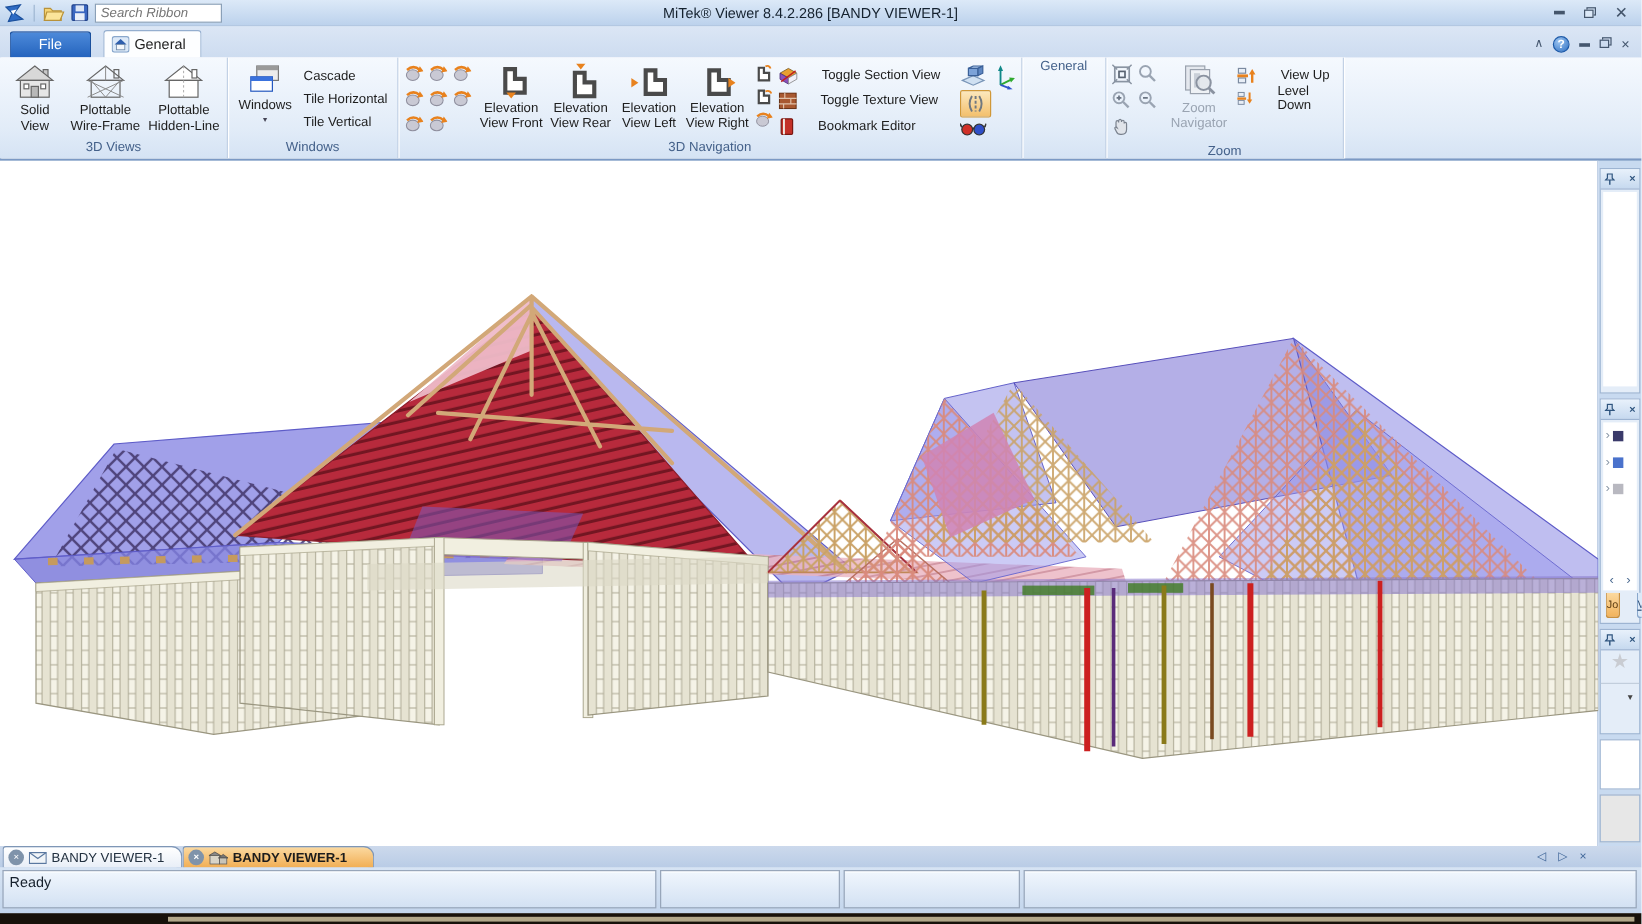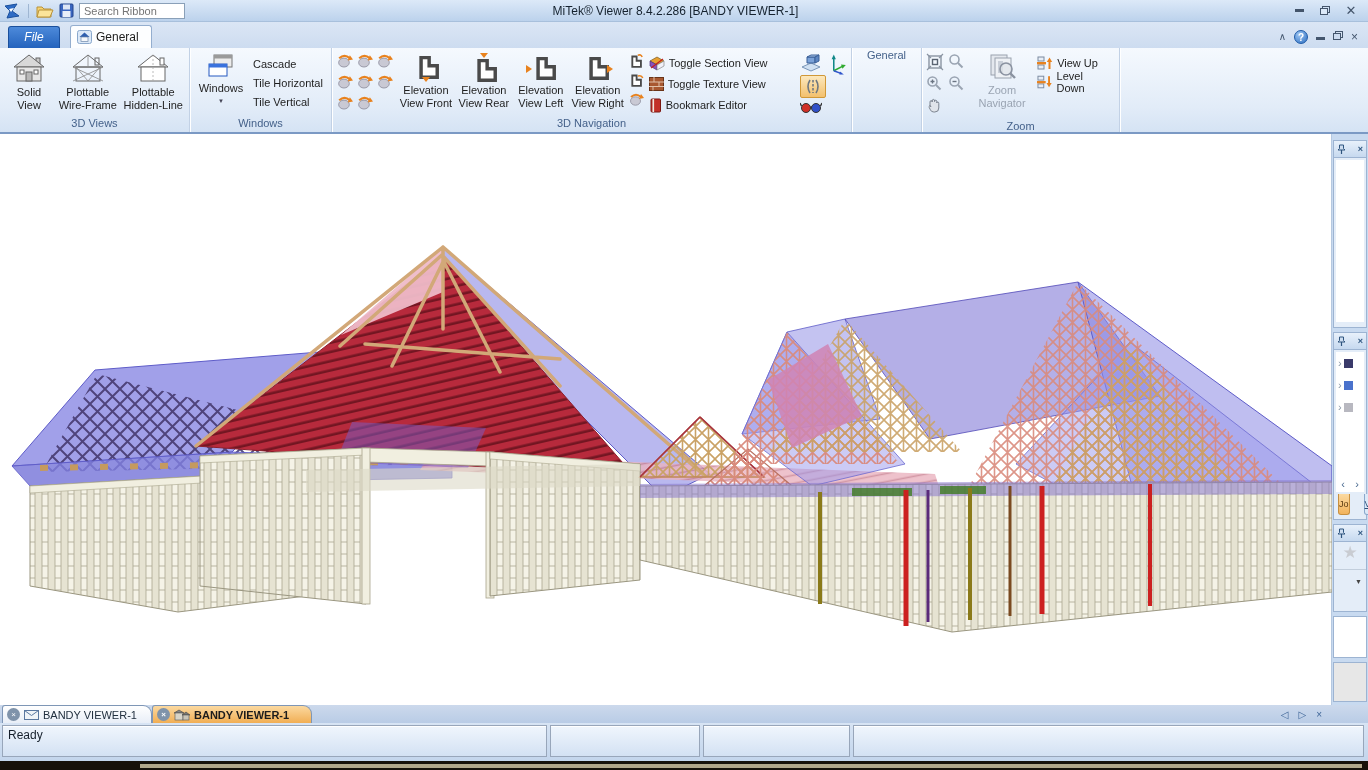--- a/index.html
+++ b/index.html
@@ -7,53 +7,53 @@
   body { font-family:"Liberation Sans","DejaVu Sans",sans-serif; font-size:11px; color:#1e1e1e;
          background:#e8f0fa; position:relative; }
 
   
   .titlebar { position:absolute; top:0; left:0; width:1368px; height:22px;
     background:linear-gradient(#dce9f8,#bcd2ec); border-bottom:1px solid #a8c0dc;
     display:flex; align-items:center; padding:0 4px; }
   .tb-left { display:flex; align-items:center; gap:5px; }
   .tb-sep { width:1px; height:14px; background:#9fb6d2; margin:0 2px; }
   .searchbox { width:106px; height:16px; border:1px solid #8aa0b8; background:#fff;
-    font-size:11px; color:#9a9a9a; padding:0 4px; font-family:"Liberation Sans",sans-serif; }
+    font-style:italic; font-size:11px; color:#9a9a9a; padding:0 4px; font-family:"Liberation Sans",sans-serif; }
   .tb-title { flex:1; text-align:center; font-size:12px; color:#15222f; padding-right:120px; }
   .winbtn { width:26px; height:15px; display:flex; align-items:center; justify-content:center;
     color:#44556b; font-size:11px; cursor:default; }
   .glyph-min { width:9px; height:3px; background:#44556b; display:inline-block; }
   .glyph-restore { position:relative; width:10px; height:9px; display:inline-block; }
   .glyph-restore i { position:absolute; border:1.5px solid #44556b; width:8px; height:7px; background:transparent; }
   .glyph-restore i:first-child { left:2px; top:0; }
   .glyph-restore i:last-child { left:0; top:2px; background:#dce9f8; }
 
   
   .tabrow { position:absolute; top:22px; left:0; width:1368px; height:26px;
     background:linear-gradient(#dbe6f5,#cddcf0); display:flex; align-items:flex-end; padding:0 0 0 8px; }
-  .filetab { width:52px; height:22px; background:linear-gradient(#4d8ada,#2463bd);
+  .filetab { width:68px; height:22px; background:linear-gradient(#4d8ada,#2463bd);
     border:1px solid #1a4f9c; border-bottom:none; border-radius:3px 3px 0 0;
-    color:#fff; text-align:center; line-height:21px; font-size:12px; margin-right:10px;font-style:italic; }
+    color:#fff; text-align:center; line-height:21px; font-size:12px; margin-right:10px; }
   .gentab { height:23px; background:#fdfeff; border:1px solid #94aecf; border-bottom:none;
     border-radius:3px 3px 0 0; display:flex; align-items:center; gap:4px; padding:0 12px 0 6px; font-size:12px; }
   .tabrow-right { margin-left:auto; display:flex; align-items:center; gap:8px; padding:0 10px 4px 0; }
   .miniicon { color:#44566e; font-size:10px; line-height:12px; }
   .helpdot { width:14px; height:14px; border-radius:50%; background:radial-gradient(circle at 35% 30%,#9ec6f2,#2d6fc2);
     color:#fff; font-size:10px; font-weight:bold; text-align:center; line-height:14px; border:1px solid #1d5aa8; }
 
   
   .ribbon { position:absolute; top:48px; left:0; width:1368px; height:86px;
     background:linear-gradient(#f5f9fe,#e2ecf8 70%,#d5e3f4); border-bottom:2px solid #7b99c4; display:flex; }
   .grp { border-right:1px solid #c2d1e5; box-shadow:1px 0 0 #ffffff; display:flex; flex-direction:column; }
   .grp-body { flex:1; display:flex; align-items:flex-start; padding:3px 4px 0 4px; gap:2px; }
   .grp-label { height:16px; text-align:center; font-size:11px; color:#44618a; line-height:14px; }
   .bigbtn { display:flex; flex-direction:column; align-items:center; width:58px; padding:1px 0;
     border:1px solid transparent; border-radius:2px; text-align:center; line-height:12px; font-size:11px; }
   .bigbtn .lbl { margin-top:1px; }
-  .smallrow { display:flex; align-items:center; gap:4px; height:20px; font-size:11px; padding:0 3px; }
+  .smallrow { display:flex; align-items:center; gap:20px; height:20px; font-size:11px; padding:0 3px; }
   .textitem { font-size:11px; height:19px; line-height:19px; padding:0 3px; }
   .rotgrid { display:grid; grid-template-columns:repeat(3,20px); grid-auto-rows:21px; padding-top:2px; }
   .navmini { display:flex; flex-direction:column; gap:3px; padding-top:3px; }
   .disabled { color:#9aa4b2; }
   .orangebtn { width:26px; height:23px; background:linear-gradient(#fce8bd,#f3c06d);
     border:1px solid #d09838; border-radius:2px; display:flex; align-items:center; justify-content:center; }
 
   
   .viewport { position:absolute; top:134px; left:0; width:1332px; height:571px; background:#ffffff;
     border-right:1px solid #b5c8e0; }

